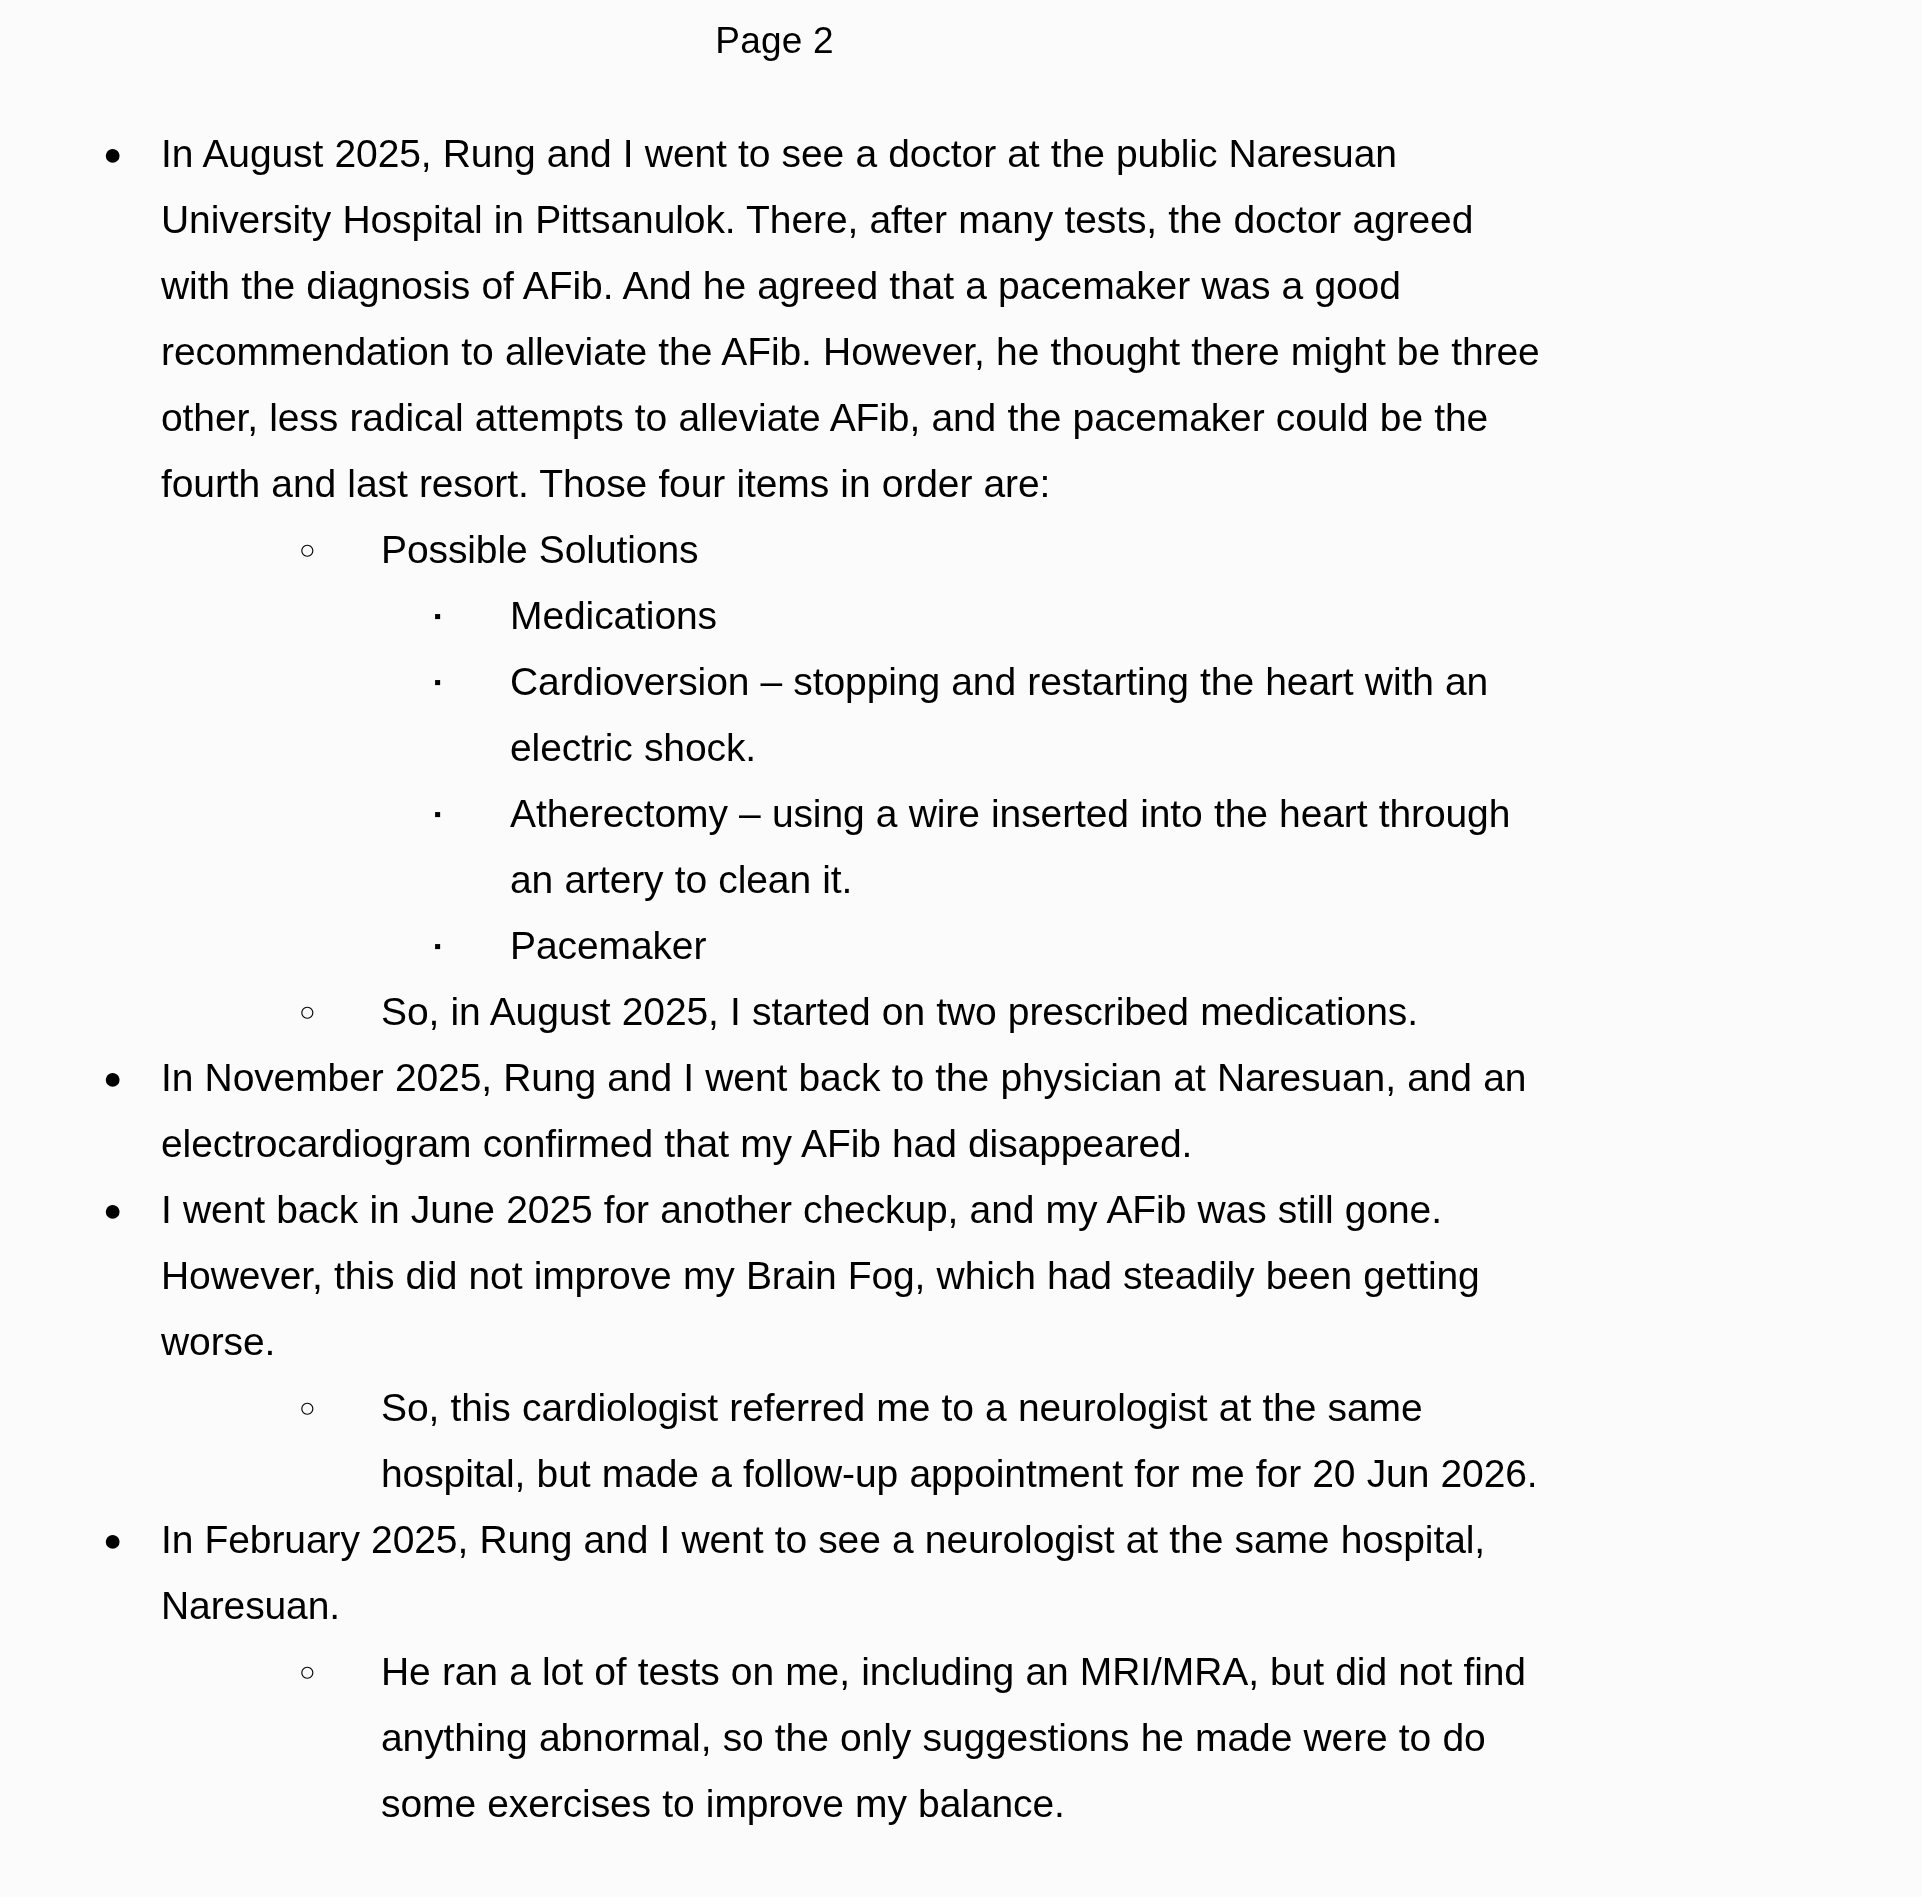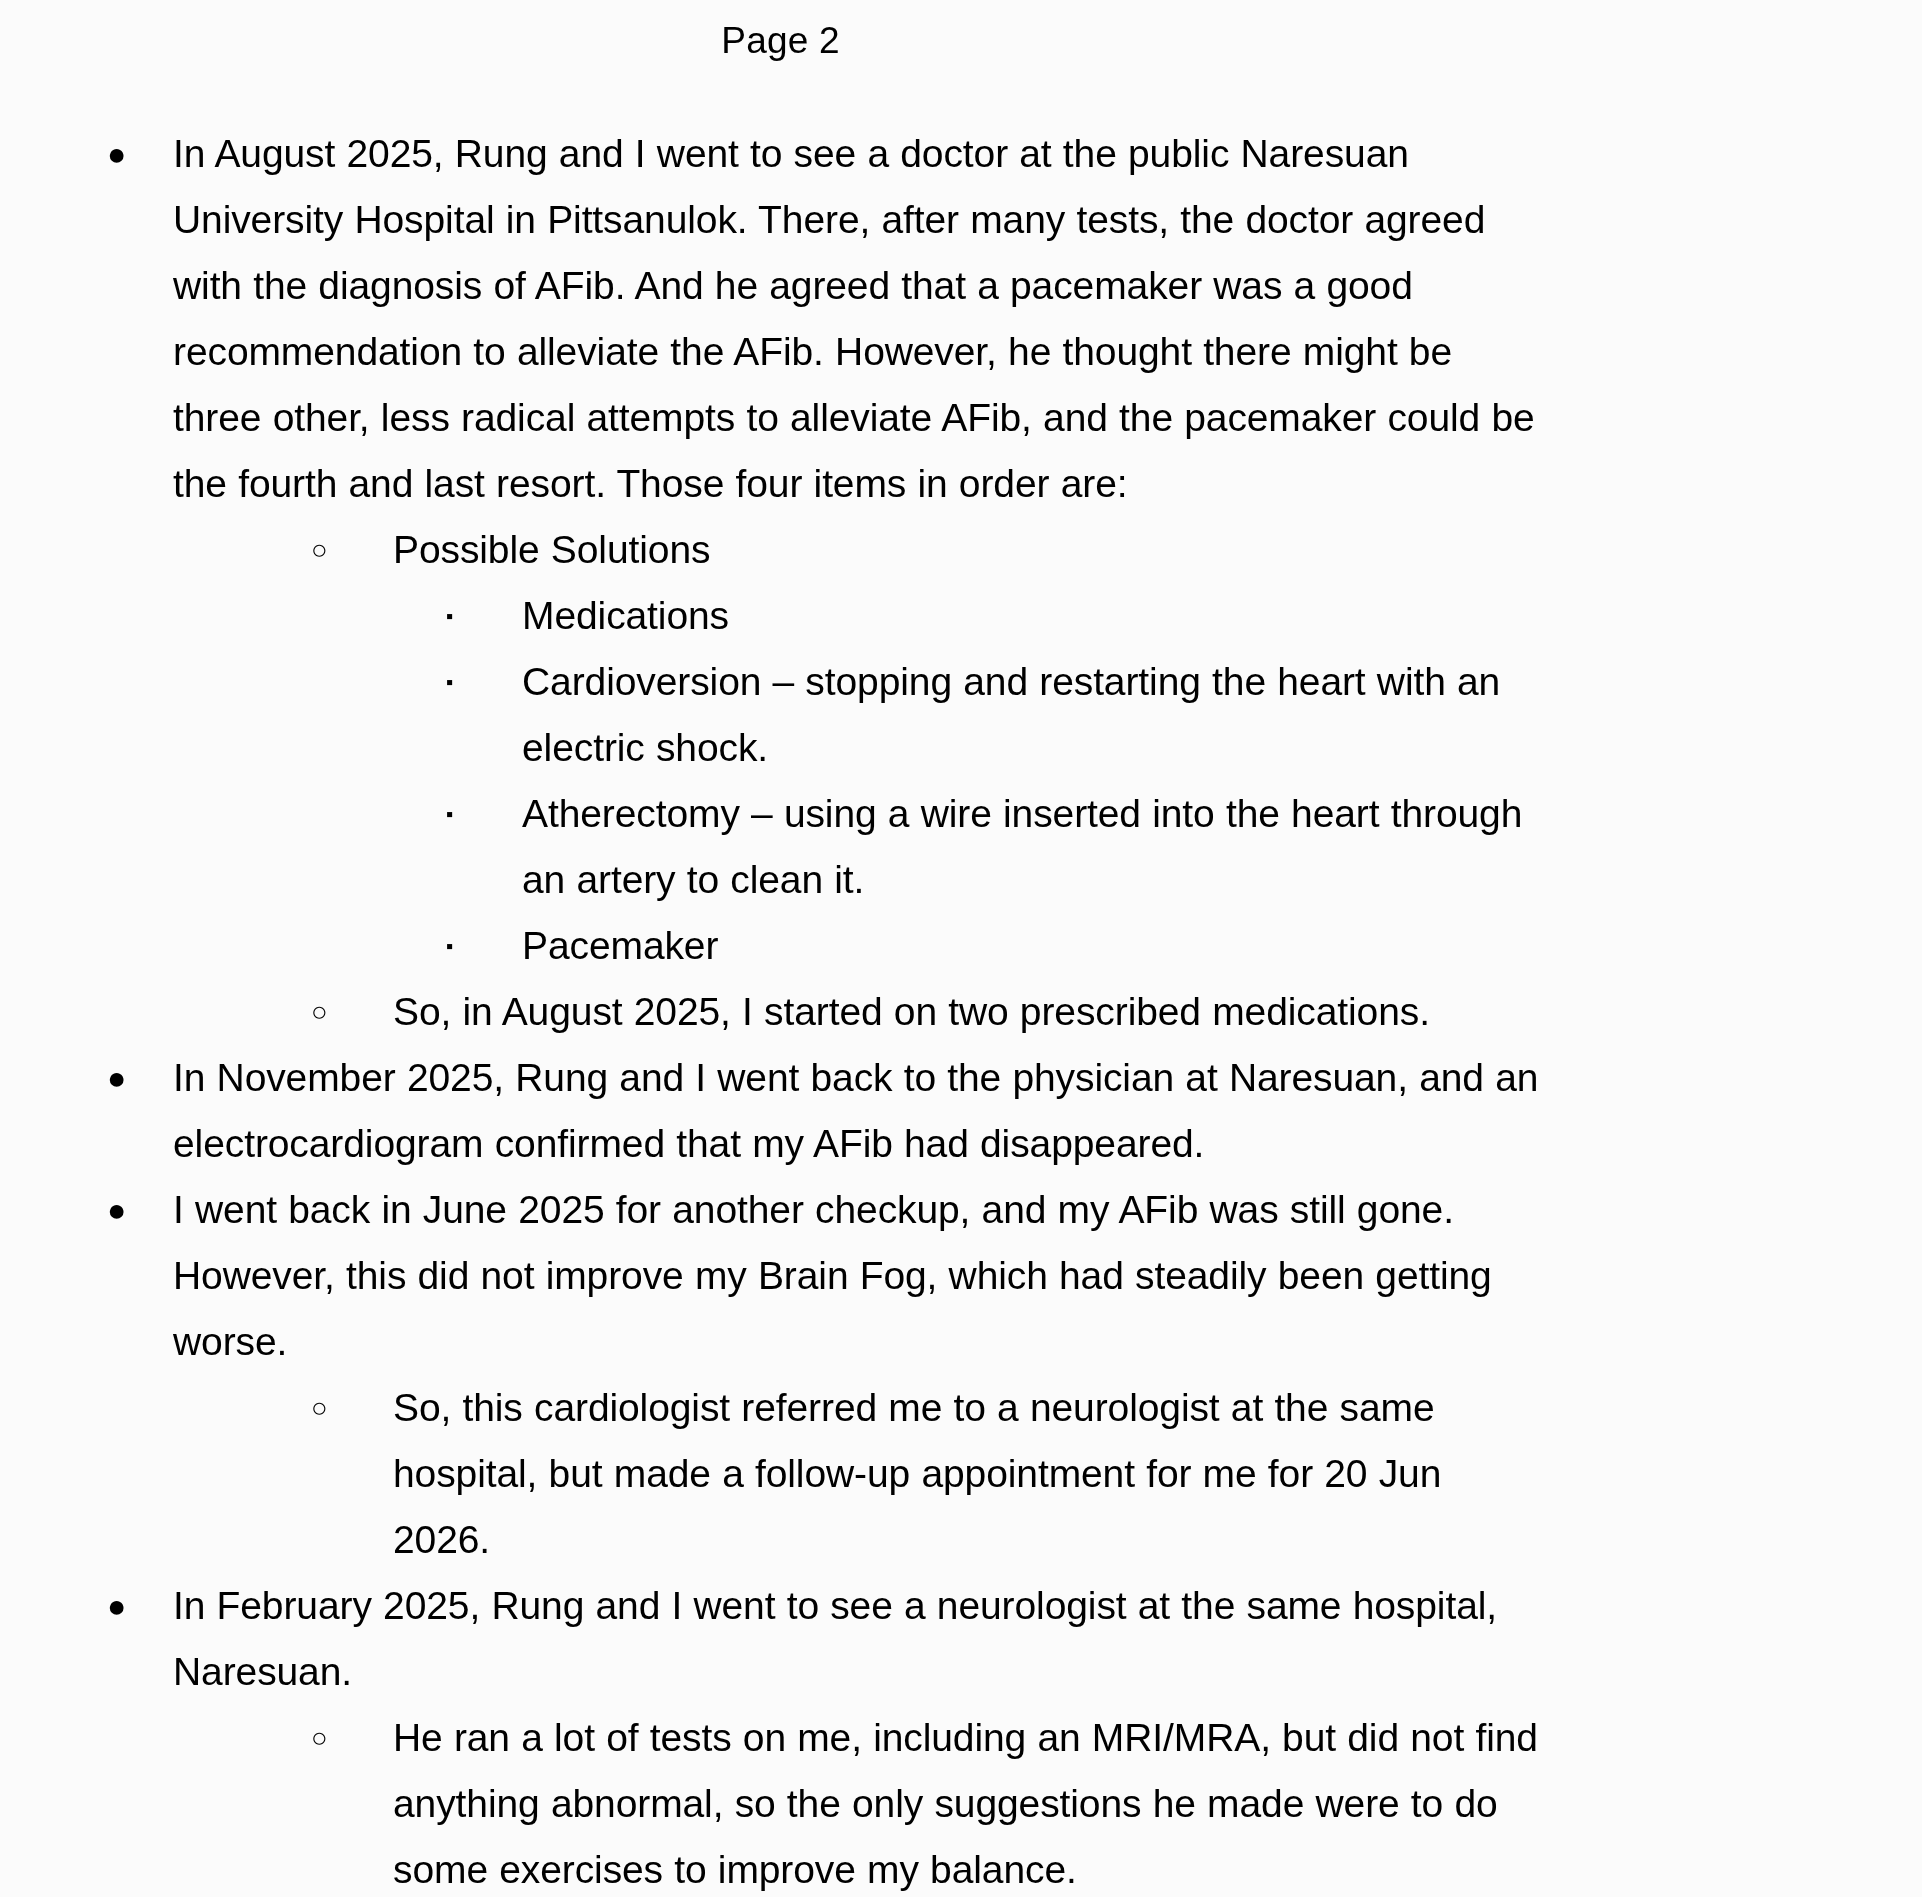--- a/index.html
+++ b/index.html
@@ -15,21 +15,20 @@
     color: #000000;
     -webkit-font-smoothing: antialiased;
     overflow: hidden;
   }
 
   .page {
     position: relative;
     width: 1549px;
     height: 1898px;
     box-sizing: border-box;
-    padding-left: 12px;
   }
 
   .page-header {
     width: 100%;
     text-align: center;
     font-size: 37px;
     line-height: 1.2;
     padding-top: 18.6px;
     letter-spacing: 0.2px;
   }
@@ -57,21 +56,21 @@
   .itext {
     flex: 1 1 auto;
     font-size: 39px;
     line-height: 66px;
     letter-spacing: -0.1px;
     word-spacing: 0.5px;
     hyphens: none;
   }
 
   
-  .lvl1 { margin-left: 4px; gap: 8px; }
+  .lvl1 { margin-left: 12px; }
   .lvl1 > .marker {
     width: 58px;
     margin-left: 91px;
     font-size: 32px;
   }
   .lvl1 > .itext {
     max-width: 1688px;
     padding-right: 9.3px;
   }
   

